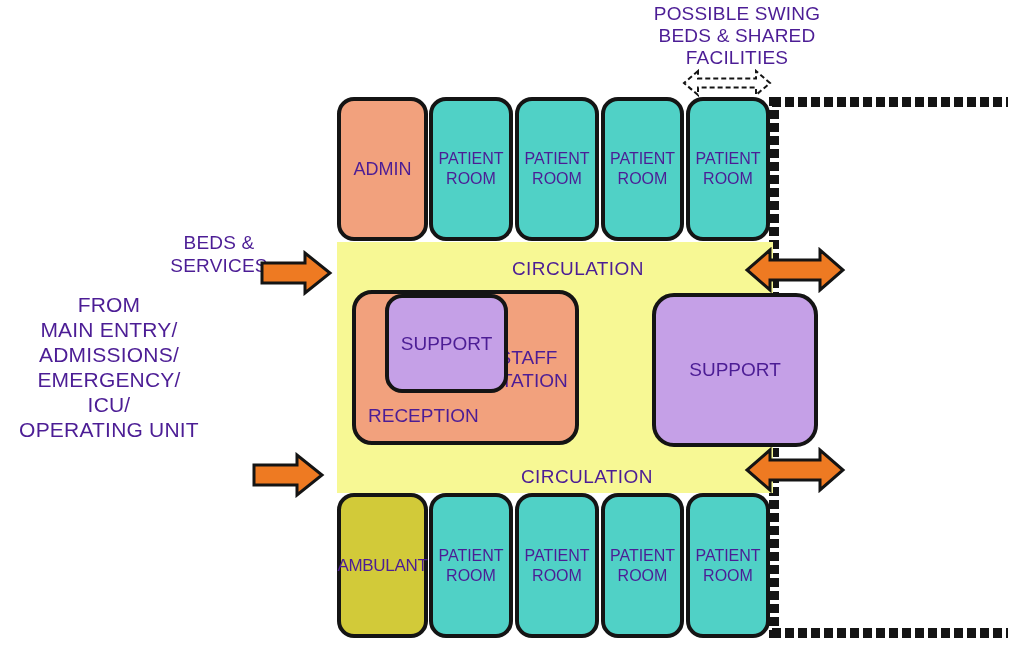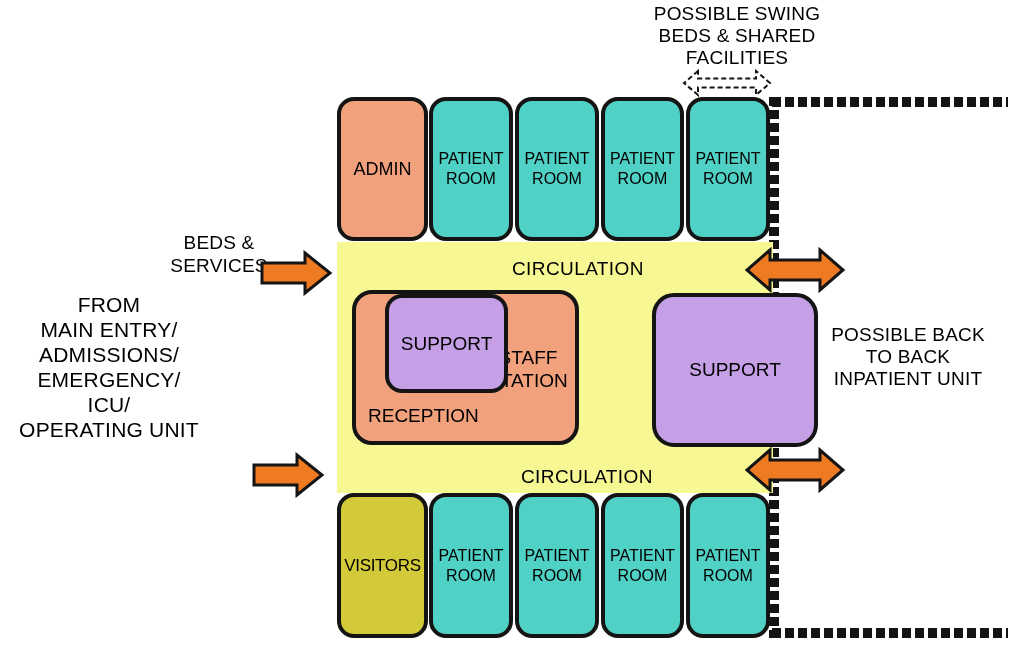--- a/index.html
+++ b/index.html
@@ -2,21 +2,21 @@
 <html style="--salmon: #F2A17D; --teal: #50D1C6; --yellow: #F7F894; --purple: #C5A0E7; --olive: #D2CA39; --orange: #EE7A22; --ink: #141414;"><head>
 <meta charset="utf-8">
 <style>
   html,body { margin:0; padding:0; background:#ffffff; }
   .canvas {
     position: relative;
     width: 1024px;
     height: 645px;
     background: #ffffff;
     font-family: "Liberation Sans", sans-serif;
-    color: #000000;
+    color: #4c1d95;
     overflow: hidden;
   }
   .ml { white-space: pre-line; }
   .note {
     position: absolute;
     text-align: center;
     font-size: 19px;
     line-height: 23px;
     letter-spacing: 0.2px;
   }
@@ -146,42 +146,39 @@
 ROOM</div>
 
   <div class="room salmon room-reception">
     <span class="staff-label">STAFF
 STATION</span>
     <span class="reception-label">RECEPTION</span>
   </div>
   <div class="room purple room-support-left">SUPPORT</div>
   <div class="room purple room-support-right">SUPPORT</div>
 
-  <div class="room olive room-waiting">VISITORS</div>
+  <div class="room olive room-waiting">AMBULANT</div>
   <div class="room teal pr-b1">PATIENT
 ROOM</div>
   <div class="room teal pr-b2">PATIENT
 ROOM</div>
   <div class="room teal pr-b3">PATIENT
 ROOM</div>
   <div class="room teal pr-b4">PATIENT
 ROOM</div>
 
   <div class="note note-beds ml">BEDS &amp;
 SERVICES</div>
   <div class="note note-from ml">FROM
 MAIN ENTRY/
 ADMISSIONS/
 EMERGENCY/
 ICU/
 OPERATING UNIT</div>
 
-  <div class="note note-back ml">POSSIBLE BACK
-TO BACK
-INPATIENT UNIT</div>
 
   <svg class="arrow arr-left-top" width="74" height="46" viewBox="0 0 74 46">
     <polygon points="3,13 46,13 46,3 71,23 46,43 46,33 3,33" fill="var(--orange)" stroke="#141414" stroke-width="3" stroke-linejoin="miter"></polygon>
   </svg>
   <svg class="arrow arr-left-bottom" width="74" height="46" viewBox="0 0 74 46">
     <polygon points="3,13 46,13 46,3 71,23 46,43 46,33 3,33" fill="var(--orange)" stroke="#141414" stroke-width="3" stroke-linejoin="miter"></polygon>
   </svg>
   <svg class="arrow arr-right-top" width="102" height="46" viewBox="0 0 102 46">
     <polygon points="26,3 3,23 26,43 26,33 76,33 76,43 99,23 76,3 76,13 26,13" fill="var(--orange)" stroke="#141414" stroke-width="3" stroke-linejoin="miter"></polygon>
   </svg>

